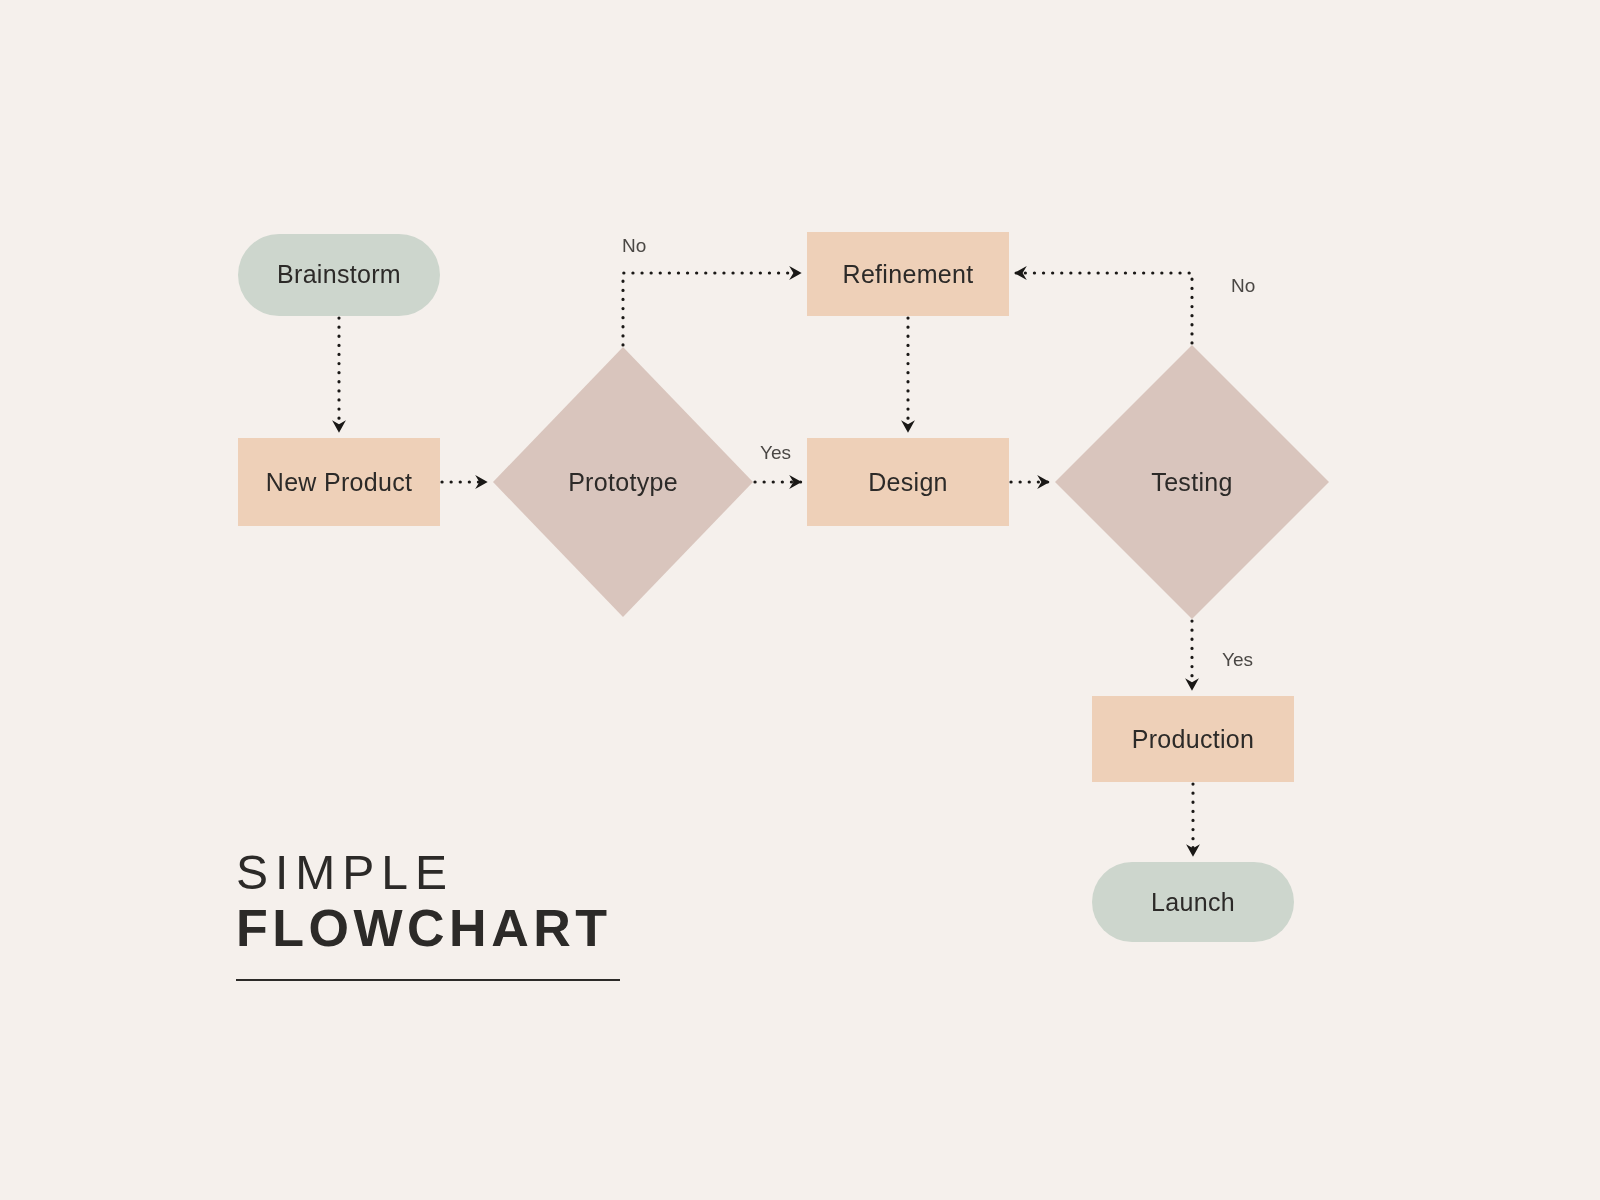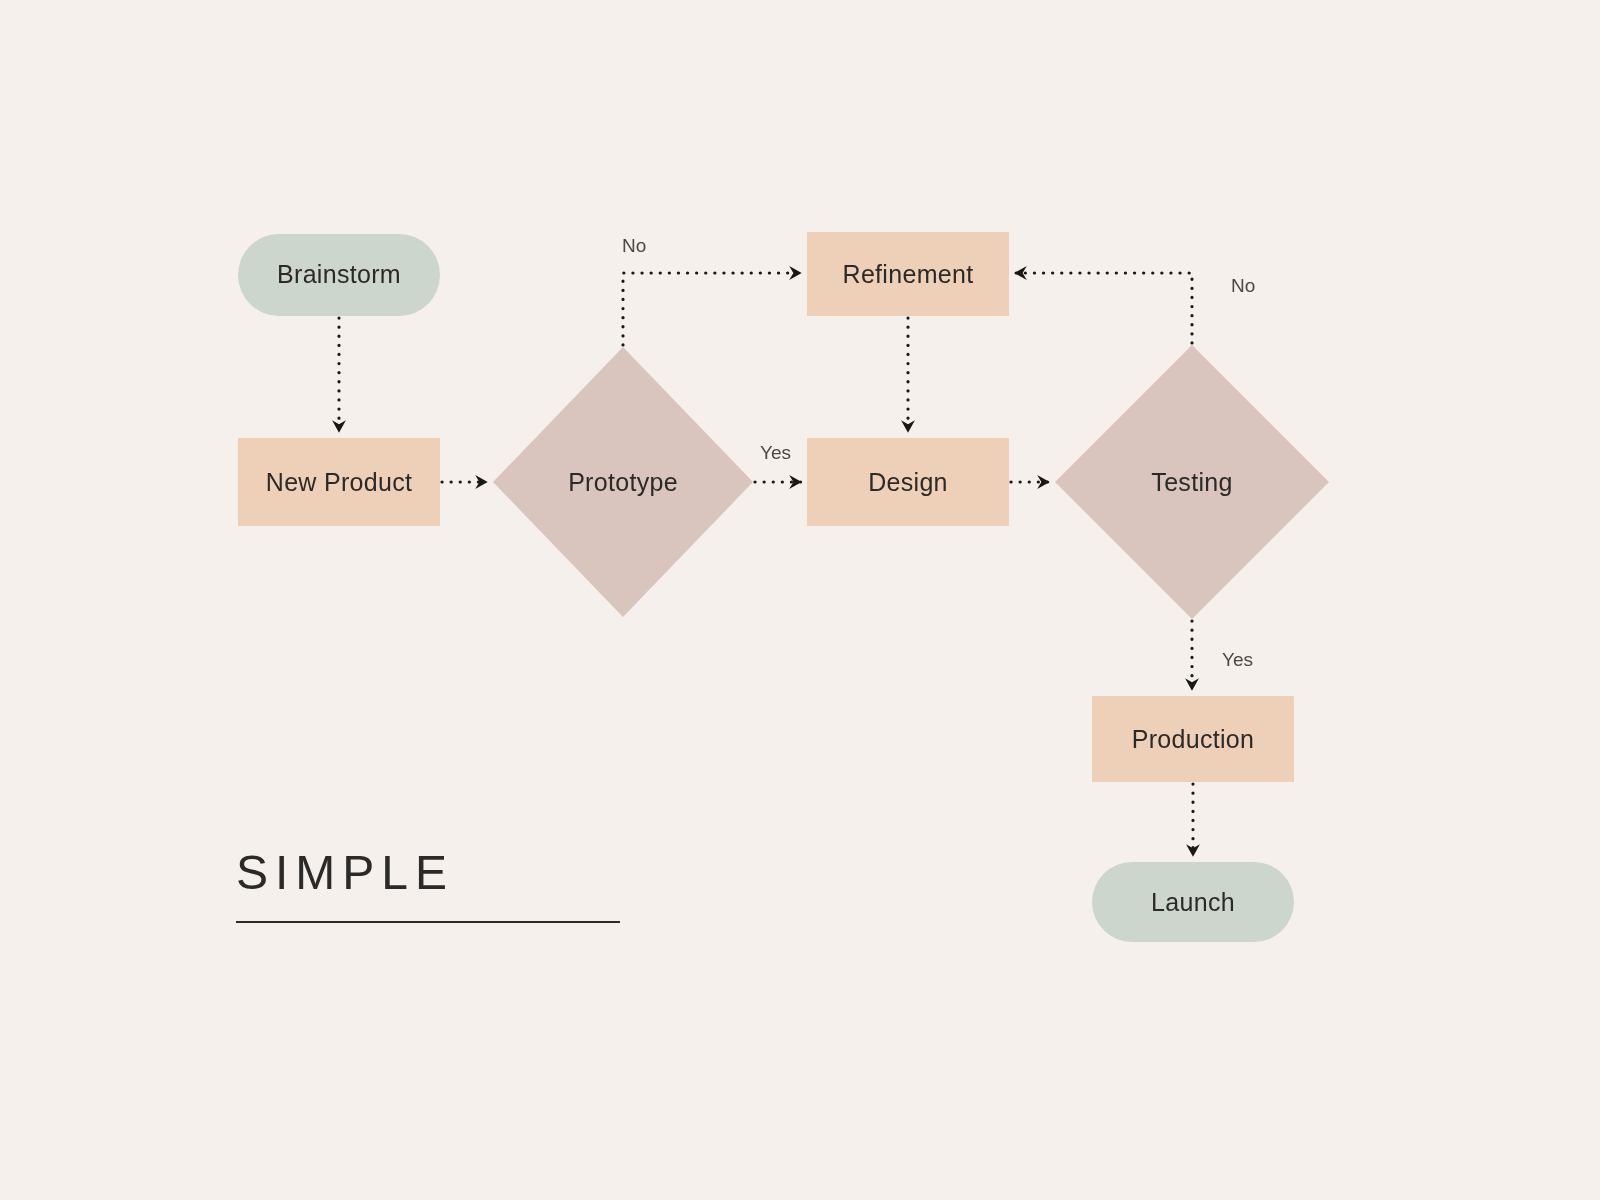--- a/index.html
+++ b/index.html
@@ -147,16 +147,17 @@
 
     <text class="edge-label" x="1231" y="292" text-anchor="start">No</text>
 
     <text class="edge-label" x="760" y="459" text-anchor="start">Yes</text>
 
     <text class="edge-label" x="1222" y="666" text-anchor="start">Yes</text>
   </svg>
 
   <div class="title-block">
     <div class="title-line1">SIMPLE</div>
+    <div class="title-line2">FLOWCHART</div>
     <div class="title-rule"></div>
   </div>
 
 </div>
 
 </body></html>

